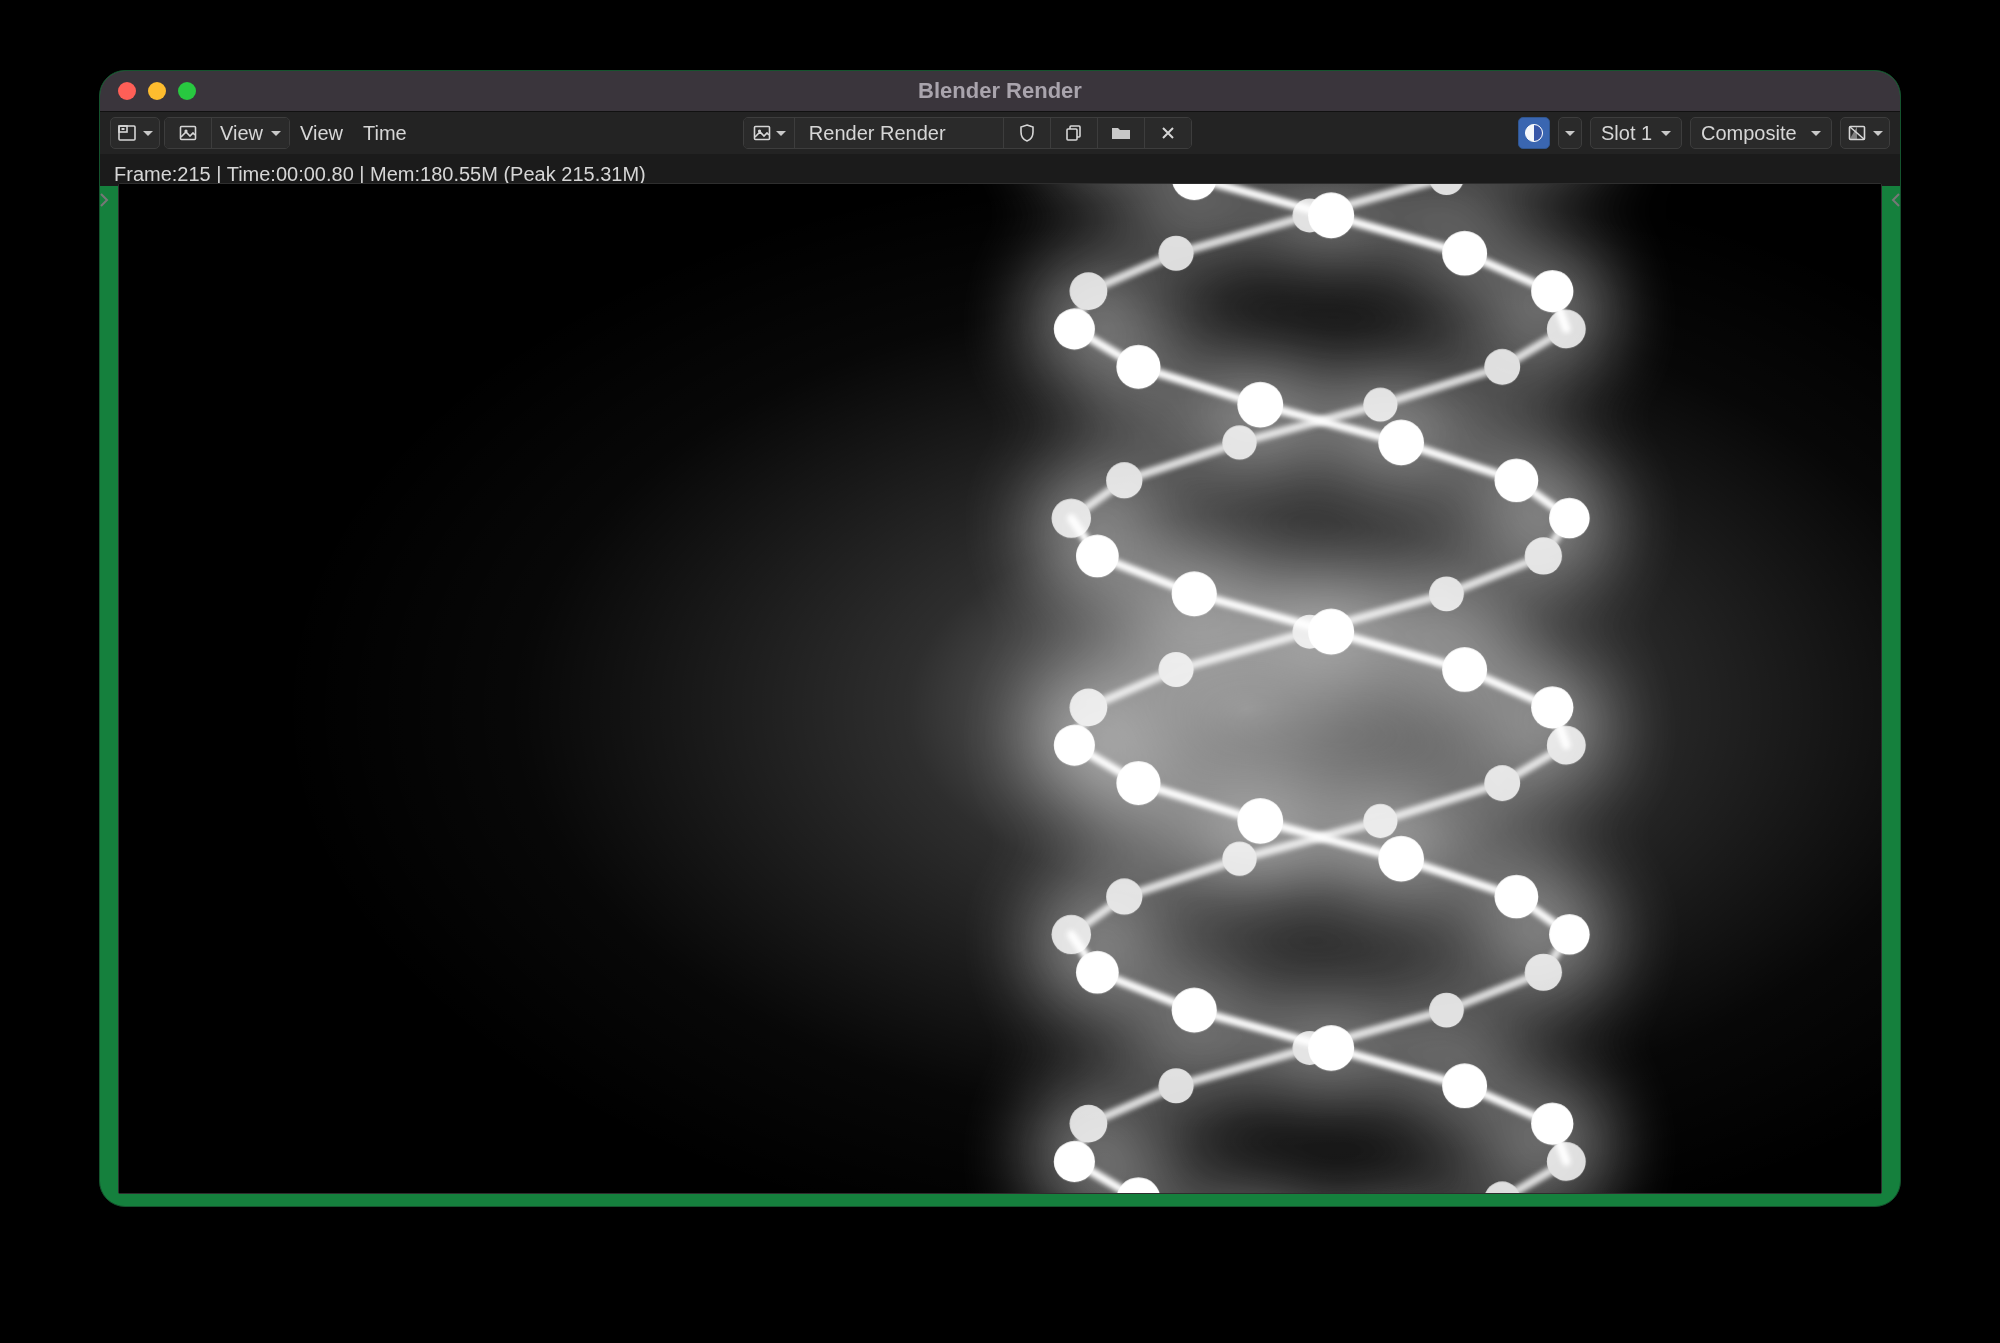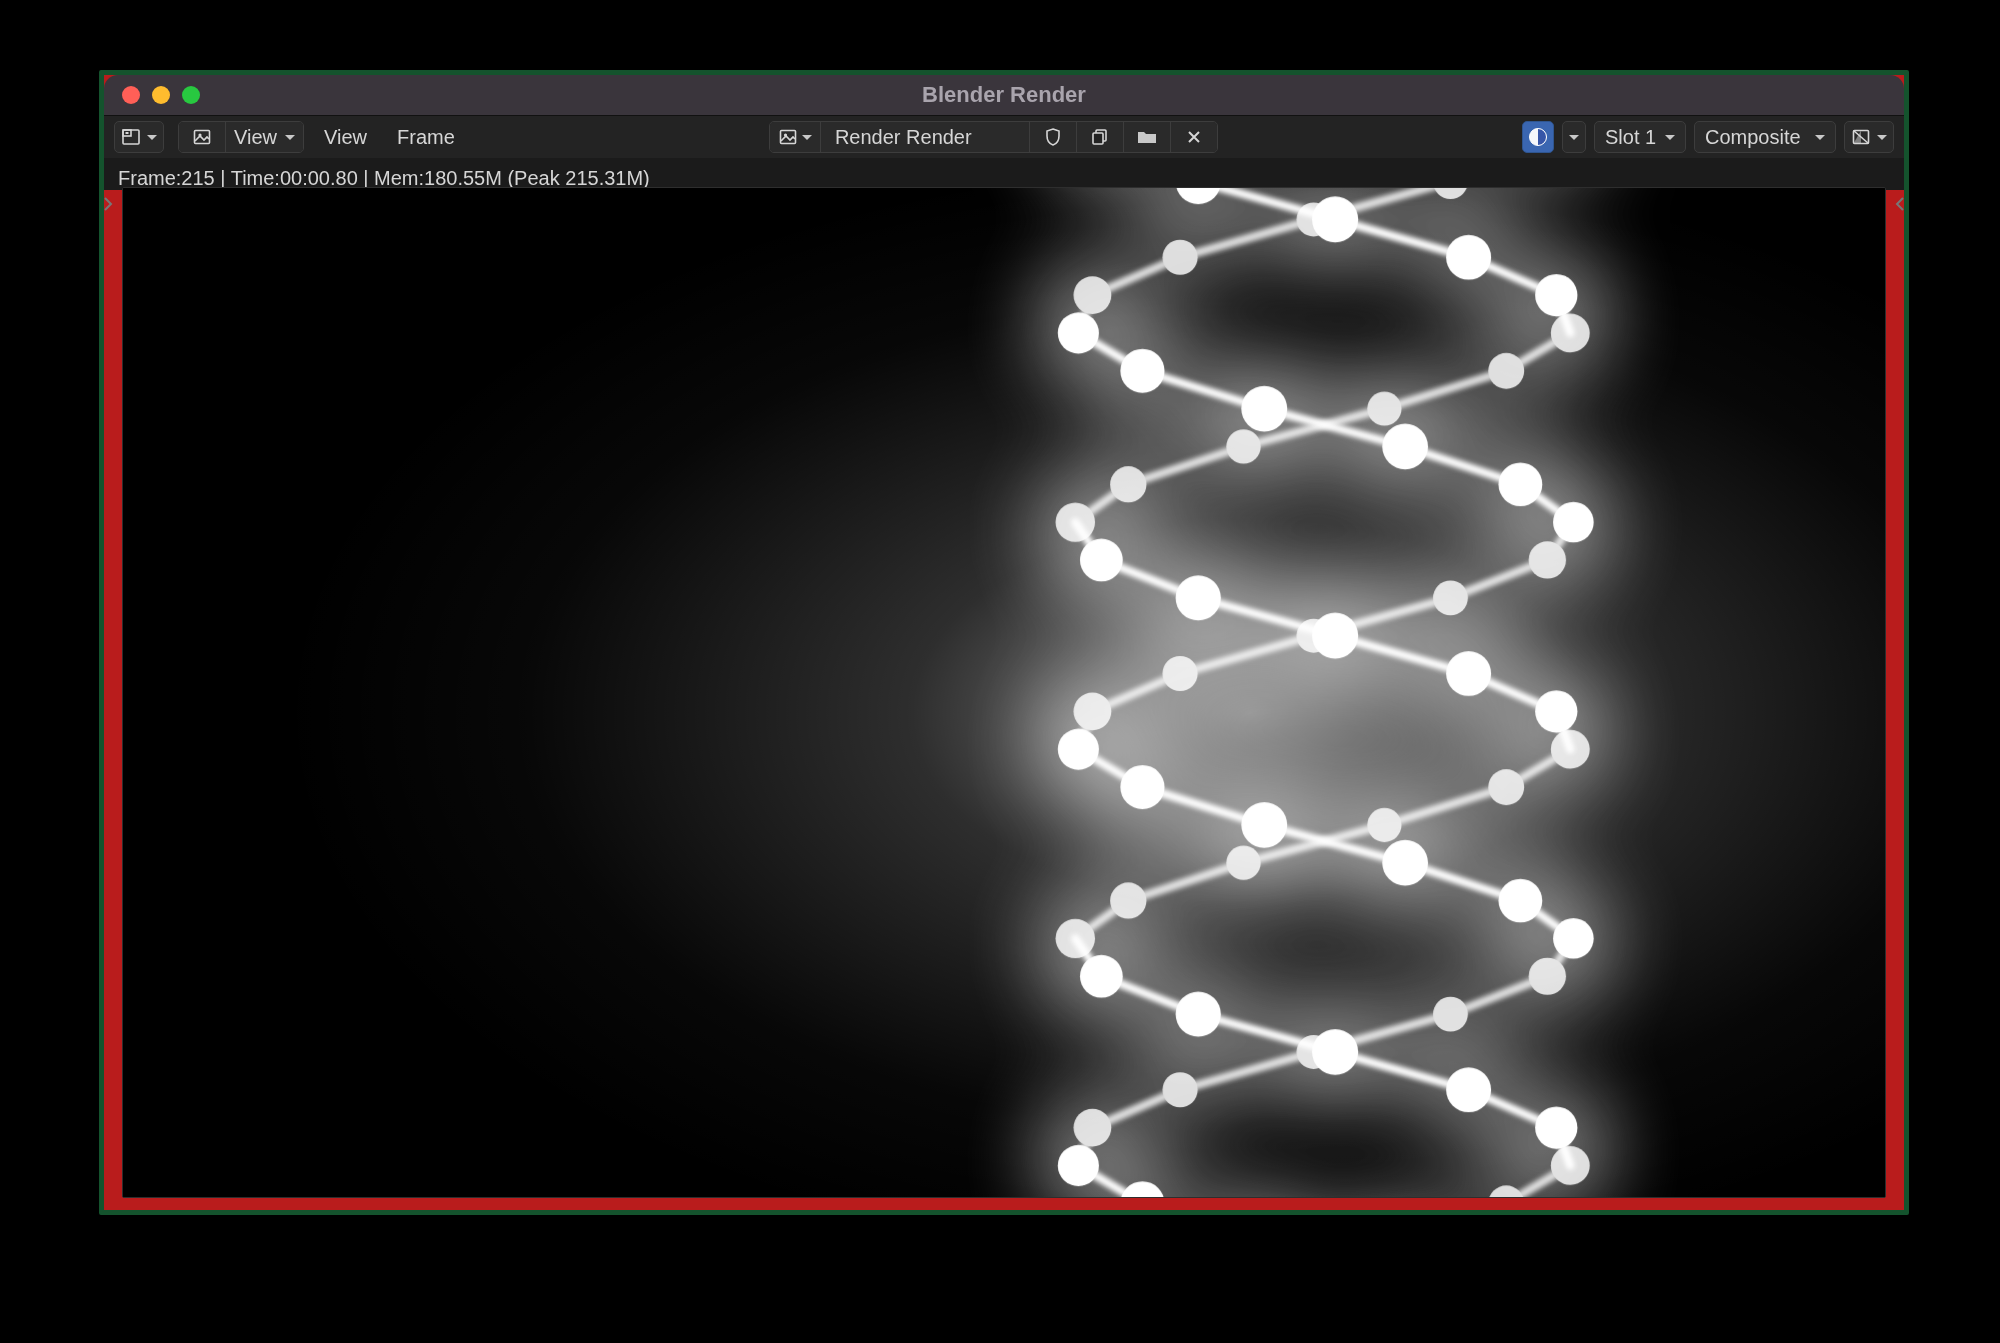--- a/index.html
+++ b/index.html
@@ -3,21 +3,21 @@
 <meta charset="utf-8">
 <style>
   html,body{
     margin:0;padding:0;width:2000px;height:1343px;
     background:#000;overflow:hidden;
     font-family:"Helvetica Neue",Arial,sans-serif;
     -webkit-font-smoothing:antialiased;
   }
   .window{
     position:absolute;left:99px;top:70px;width:1800px;height:1135px;
-    background:#b91c1c;border:5px solid #14532d;border-radius:2px;
+    background:#15803d;border:1px solid #14532d;border-radius:26px;
     box-shadow:0 30px 80px rgba(0,0,0,.7);
     overflow:hidden;
   }
   
   .titlebar{
     height:40px;background:#3a353c;display:flex;align-items:center;
     border-top-left-radius:14px;border-top-right-radius:14px;
     position:relative;
   }
   .traffic{display:flex;gap:12px;margin-left:18px}
@@ -25,21 +25,21 @@
   .tl.red{background:#ff5f57}
   .tl.yel{background:#febc2e}
   .tl.grn{background:#28c840}
   .title{
     position:absolute;left:0;right:0;text-align:center;
     color:#a9a4ad;font-size:22px;font-weight:600;pointer-events:none;
   }
   
   .toolbar{
     height:42px;background:#232323;display:flex;align-items:center;
-    padding:0 10px;gap:10px;color:#d6d6d6;font-size:20px;
+    padding:0 10px;color:#d6d6d6;font-size:20px;
     border-top:1px solid #111;
   }
   .btn{
     height:30px;background:#2a2a2a;border:1px solid #3d3d3d;border-radius:5px;
     display:flex;align-items:center;justify-content:center;padding:0 6px;
     color:#d6d6d6;cursor:pointer;
   }
   .btn svg{display:block}
   .btn.blue{background:#3a66b1;border-color:#2f558f}
   .drop::after{
@@ -124,21 +124,21 @@
       <div class="cell">
         <span>View</span>
         <span style="margin-left:8px;border:5px solid transparent;border-top-color:#c8c8c8;transform:translateY(3px)"></span>
       </div>
     </div>
 
     <div class="menuitem">
       <span>View</span>
     </div>
     <div class="menuitem">
-      <span>Frame</span>
+      <span>Time</span>
     </div>
 
     <div class="spacer"></div>
 
     <div class="seg">
       <div class="cell">
         <svg width="20" height="20" viewBox="0 0 20 20">
           <rect x="2.5" y="3.5" width="15" height="13" rx="1" class="ic"></rect>
           <circle cx="7.5" cy="8" r="1.6" class="icf"></circle>
           <path d="M3 14 L8 9 L12 13 L15 10 L17 12" class="ic"></path>

